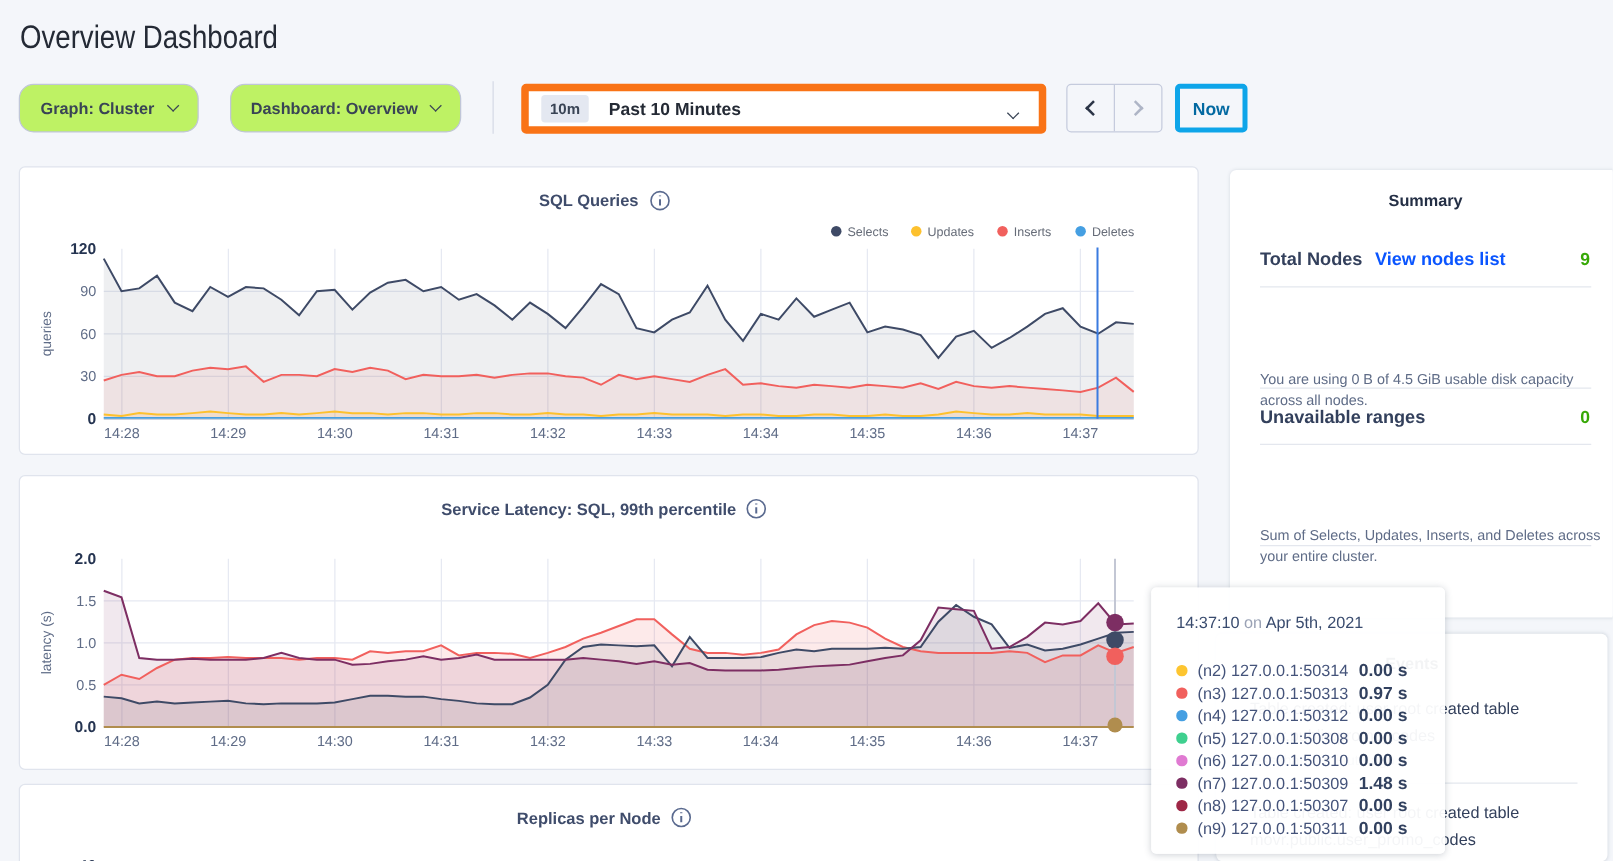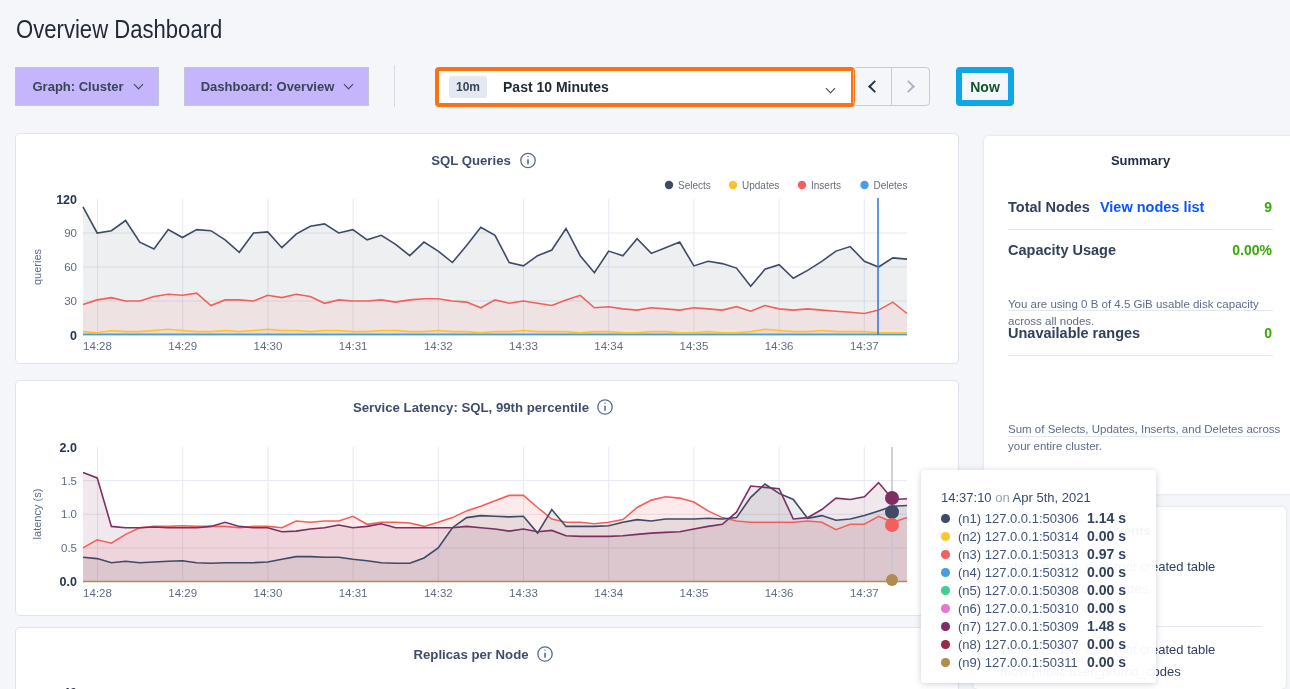--- a/index.html
+++ b/index.html
@@ -1,37 +1,37 @@
 <!DOCTYPE html>
 <html><head><meta charset="utf-8">
 <style>
 * { margin:0; padding:0; box-sizing:border-box; }
 html,body { width:1290px; height:689px; overflow:hidden; }
 body { background:#f4f6fa; font-family:"Liberation Sans", sans-serif; position:relative; }
 .card { position:absolute; background:#fff; border:1px solid #e0e4ed; border-radius:5px; }
 .panel { position:absolute; background:#fff; border-radius:5px; box-shadow:0 0 3px rgba(67,90,111,.18); }
 h1 { position:absolute; left:16px; top:13px; font-size:26px; line-height:32px; font-weight:400; color:#242a35;
   transform:scaleX(.85); transform-origin:0 0; white-space:nowrap; }
-.btn { position:absolute; top:67px; height:39px; background:#c4b5fd; border:1px solid #c0c6d8; border-radius:0;
+.btn { position:absolute; top:67px; height:39px; background:#bef264; border:1px solid #c0c6d8; border-radius:12px;
   display:flex; align-items:center; justify-content:center; font-size:13px; font-weight:bold; color:#394455; }
 .chev { width:7px; height:7px; border-right:1.5px solid #394455; border-bottom:1.5px solid #394455;
   transform:rotate(45deg); display:inline-block; margin-left:11px; margin-top:-4px; }
 .vdiv { position:absolute; left:394px; top:65px; width:1px; height:42px; background:#d5dae6; }
-.timebox { position:absolute; left:417px; top:67px; width:420px; height:40px; background:#fff; border:4px solid #f97316;
-  border-radius:4px; display:flex; align-items:center;margin-left:18px; }
+.timebox { position:absolute; left:417px; top:67px; width:420px; height:40px; background:#fff; border:6px solid #f97316;
+  border-radius:4px; display:flex; align-items:center; }
 .badge { background:#e4e8f1; color:#394455; font-weight:bold; font-size:12px; border-radius:3px; padding:4px 7px; margin-left:10px; }
 .tb-label { font-size:14px; font-weight:bold; color:#242a35; margin-left:16px; }
 .tb-chev { position:absolute; right:17px; top:14px; width:7px; height:7px; border-right:1.5px solid #394455; border-bottom:1.5px solid #394455; transform:rotate(45deg); }
 .arrows { position:absolute; left:853px; top:67px; width:77px; height:39px; border:1px solid #c5cbdd; border-radius:4px; display:flex; }
 .arrows .cell { flex:1; display:flex; align-items:center; justify-content:center; }
 .arrows .cell + .cell { border-left:1px solid #c5cbdd; }
 .arr-l { width:9px; height:9px; border-left:2.4px solid #2b3446; border-bottom:2.4px solid #2b3446; transform:rotate(45deg); margin-left:4px; }
 .arr-r { width:9px; height:9px; border-right:2.4px solid #aeb5c6; border-top:2.4px solid #aeb5c6; transform:rotate(45deg); margin-right:4px; }
-.nowbtn { position:absolute; left:940px; top:67px; width:58px; height:39px; border:6px solid #0ea5e9; border-radius:4px;
-  display:flex; align-items:center; justify-content:center; font-size:14px; font-weight:bold; color:#14532d;margin-left:16px; }
+.nowbtn { position:absolute; left:940px; top:67px; width:58px; height:39px; border:4px solid #0ea5e9; border-radius:4px;
+  display:flex; align-items:center; justify-content:center; font-size:14px; font-weight:bold; color:#0369a1; }
 
 .summary { left:984px; top:136px; width:313px; height:358px; }
 .sum-title { position:absolute; top:17px; width:100%; text-align:center; font-size:13px; font-weight:bold; color:#242f45; }
 .srow { position:absolute; left:24px; right:25px; display:flex; align-items:baseline; white-space:nowrap; }
 .slabel { font-size:14.5px; font-weight:bold; color:#33405c; }
 .slink { font-size:14.5px; font-weight:bold; color:#0a55ff; margin-left:10px; }
 .sval { margin-left:auto; font-size:14px; font-weight:bold; color:#37a806; }
 .sdesc { position:absolute; left:24px; font-size:11.5px; color:#5f6c87; line-height:16.5px; white-space:nowrap;margin-top:30px; }
 .sdiv { position:absolute; left:24px; right:24px; border-top:1px solid #e4e7ee; }
 
@@ -189,24 +189,20 @@
     </svg>
   </div>
 
 <div class="panel summary">
     <div class="sum-title">Summary</div>
     <div class="srow" style="top:63px">
       <span class="slabel">Total Nodes</span>
       <span class="slink">View nodes list</span>
       <span class="sval">9</span>
     </div>
-    <div class="srow" style="top:106px">
-      <span class="slabel">Capacity Usage</span>
-      <span class="sval">0.00%</span>
-    </div>
     <div class="srow" style="top:189px">
       <span class="slabel">Unavailable ranges</span>
       <span class="sval">0</span>
     </div>
     <div class="sdiv" style="top:93px"></div>
     <div class="sdiv" style="top:174px"></div>
     <div class="sdiv" style="top:219px"></div>
     <div class="sdiv" style="top:300px"></div>
     <div class="sdesc" style="top:130px">You are using 0 B of 4.5 GiB usable disk capacity<br>across all nodes.</div>
     <div class="sdesc" style="top:255px">Sum of Selects, Updates, Inserts, and Deletes across<br>your entire cluster.</div>
@@ -216,25 +212,20 @@
     <div class="evline" style="top:52px">Table created: user root created table</div>
     <div class="evline" style="top:74px">movr.public.promo_codes</div>
     <div class="evtime" style="top:96px">less than a minute ago</div>
     <div class="evdiv" style="top:119px"></div>
     <div class="evline" style="top:135px">Table created: user root created table</div>
     <div class="evline" style="top:157px">movr.public.user_promo_codes</div>
   </div>
 
 <div class="tooltip">
   <div class="ttitle">14:37:10 <span class="on">on</span> Apr 5th, 2021</div>
-  <div class="trow" style="top:39px">
-      <span class="tdot" style="background:#3e4a66"></span>
-      <span class="tname">(n1) 127.0.0.1:50306</span>
-      <span class="tval">1.14 s</span>
-    </div>
     <div class="trow" style="top:57px">
       <span class="tdot" style="background:#fdc530"></span>
       <span class="tname">(n2) 127.0.0.1:50314</span>
       <span class="tval">0.00 s</span>
     </div>
     <div class="trow" style="top:75px">
       <span class="tdot" style="background:#f1605d"></span>
       <span class="tname">(n3) 127.0.0.1:50313</span>
       <span class="tval">0.97 s</span>
     </div>

